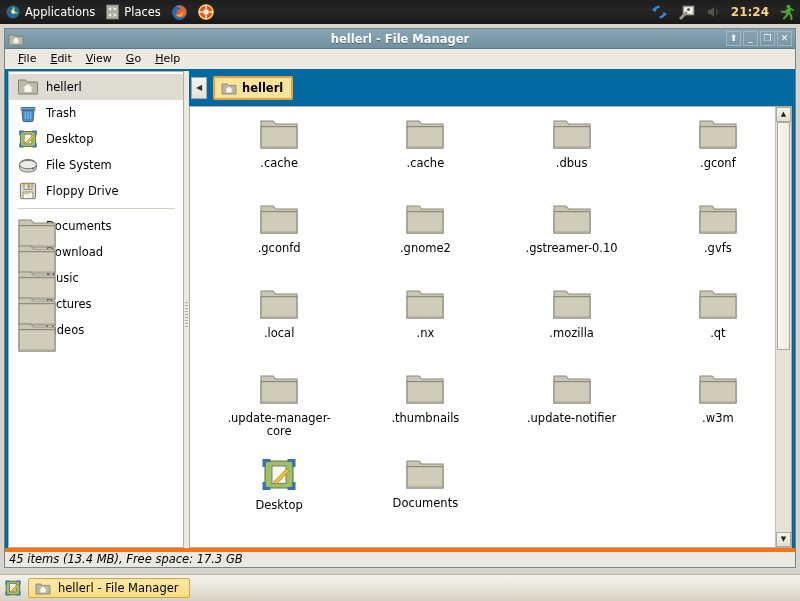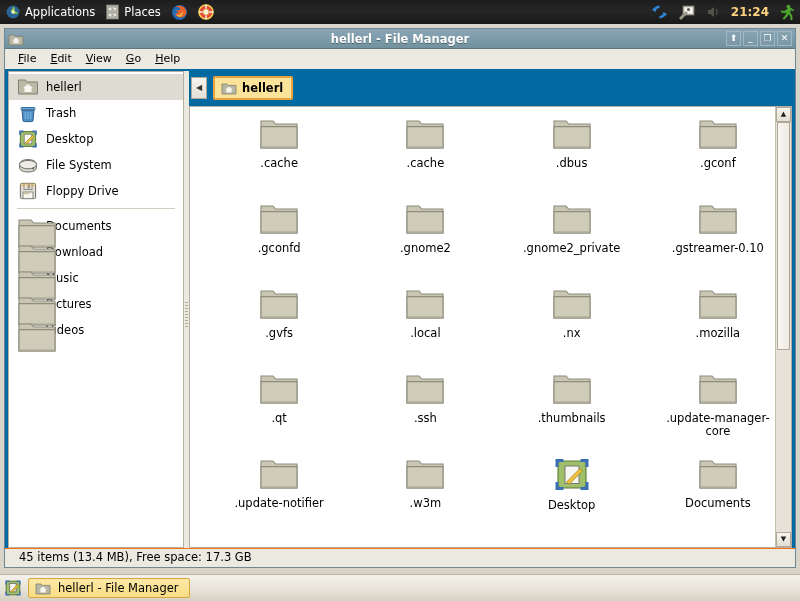--- a/index.html
+++ b/index.html
@@ -147,22 +147,22 @@
   .sb-thumb {
     position: absolute; left: 1px; right: 1px; top: 0; height: 55%;
     border: 1px solid #b0a99b;
     background: linear-gradient(to right,#f8f6f1,#eeebe3);
   }
 
   
   #statusbar {
     height: 17px; box-sizing: border-box;
     display: flex; align-items: center;
-    padding-left: 14px; font-size: 11.5px; color: #000;
-    background: #ece9e1; border-top: 1px solid #f97316;
+    padding-left: 4px; font-size: 11.5px; color: #000;
+    background: #ece9e1; border-top: 4px solid #f97316; font-style: italic;
   }
 
   
   #taskbar {
     position: absolute; left: 0; bottom: 0; width: 800px; height: 26px;
     background: linear-gradient(to bottom, #f3f1ea 0%, #e7e3d9 55%, #d6d1c3 100%);
     border-top: 1px solid #b9b3a4;
     display: flex; align-items: center; padding: 0 4px; gap: 6px;
   }
   #task-btn {
@@ -485,30 +485,20 @@
                 <span class="file-label">.gnome2</span>
               </div>
               <div class="file-cell">
                 <span>
                   <svg class="ic" width="40" height="34" viewBox="0 0 40 34">
                     <path d="M2 4h12l2.6 3H38v24H2V4z" fill="#c9c7b4" stroke="#8e8c7c" stroke-width="1.1"></path>
                     <path d="M2 9.6h36V31H2z" fill="#cfcdba" stroke="#8e8c7c" stroke-width="1.1"></path>
                     <path d="M3 29.8h34" stroke="#b0ae9c" stroke-width="1"></path>
                   </svg>
                 </span>
-                <span class="file-label">.gnome2_private</span>
-              </div>
-              <div class="file-cell">
-                <span>
-                  <svg class="ic" width="40" height="34" viewBox="0 0 40 34">
-                    <path d="M2 4h12l2.6 3H38v24H2V4z" fill="#c9c7b4" stroke="#8e8c7c" stroke-width="1.1"></path>
-                    <path d="M2 9.6h36V31H2z" fill="#cfcdba" stroke="#8e8c7c" stroke-width="1.1"></path>
-                    <path d="M3 29.8h34" stroke="#b0ae9c" stroke-width="1"></path>
-                  </svg>
-                </span>
                 <span class="file-label">.gstreamer-0.10</span>
               </div>
               <div class="file-cell">
                 <span>
                   <svg class="ic" width="40" height="34" viewBox="0 0 40 34">
                     <path d="M2 4h12l2.6 3H38v24H2V4z" fill="#c9c7b4" stroke="#8e8c7c" stroke-width="1.1"></path>
                     <path d="M2 9.6h36V31H2z" fill="#cfcdba" stroke="#8e8c7c" stroke-width="1.1"></path>
                     <path d="M3 29.8h34" stroke="#b0ae9c" stroke-width="1"></path>
                   </svg>
                 </span>
@@ -555,41 +545,31 @@
                 <span class="file-label">.qt</span>
               </div>
               <div class="file-cell">
                 <span>
                   <svg class="ic" width="40" height="34" viewBox="0 0 40 34">
                     <path d="M2 4h12l2.6 3H38v24H2V4z" fill="#c9c7b4" stroke="#8e8c7c" stroke-width="1.1"></path>
                     <path d="M2 9.6h36V31H2z" fill="#cfcdba" stroke="#8e8c7c" stroke-width="1.1"></path>
                     <path d="M3 29.8h34" stroke="#b0ae9c" stroke-width="1"></path>
                   </svg>
                 </span>
-                <span class="file-label">.ssh</span>
+                <span class="file-label">.update-manager-core</span>
               </div>
               <div class="file-cell">
                 <span>
                   <svg class="ic" width="40" height="34" viewBox="0 0 40 34">
                     <path d="M2 4h12l2.6 3H38v24H2V4z" fill="#c9c7b4" stroke="#8e8c7c" stroke-width="1.1"></path>
                     <path d="M2 9.6h36V31H2z" fill="#cfcdba" stroke="#8e8c7c" stroke-width="1.1"></path>
                     <path d="M3 29.8h34" stroke="#b0ae9c" stroke-width="1"></path>
                   </svg>
                 </span>
                 <span class="file-label">.thumbnails</span>
-              </div>
-              <div class="file-cell">
-                <span>
-                  <svg class="ic" width="40" height="34" viewBox="0 0 40 34">
-                    <path d="M2 4h12l2.6 3H38v24H2V4z" fill="#c9c7b4" stroke="#8e8c7c" stroke-width="1.1"></path>
-                    <path d="M2 9.6h36V31H2z" fill="#cfcdba" stroke="#8e8c7c" stroke-width="1.1"></path>
-                    <path d="M3 29.8h34" stroke="#b0ae9c" stroke-width="1"></path>
-                  </svg>
-                </span>
-                <span class="file-label">.update-manager-core</span>
               </div>
               <div class="file-cell">
                 <span>
                   <svg class="ic" width="40" height="34" viewBox="0 0 40 34">
                     <path d="M2 4h12l2.6 3H38v24H2V4z" fill="#c9c7b4" stroke="#8e8c7c" stroke-width="1.1"></path>
                     <path d="M2 9.6h36V31H2z" fill="#cfcdba" stroke="#8e8c7c" stroke-width="1.1"></path>
                     <path d="M3 29.8h34" stroke="#b0ae9c" stroke-width="1"></path>
                   </svg>
                 </span>
                 <span class="file-label">.update-notifier</span>

